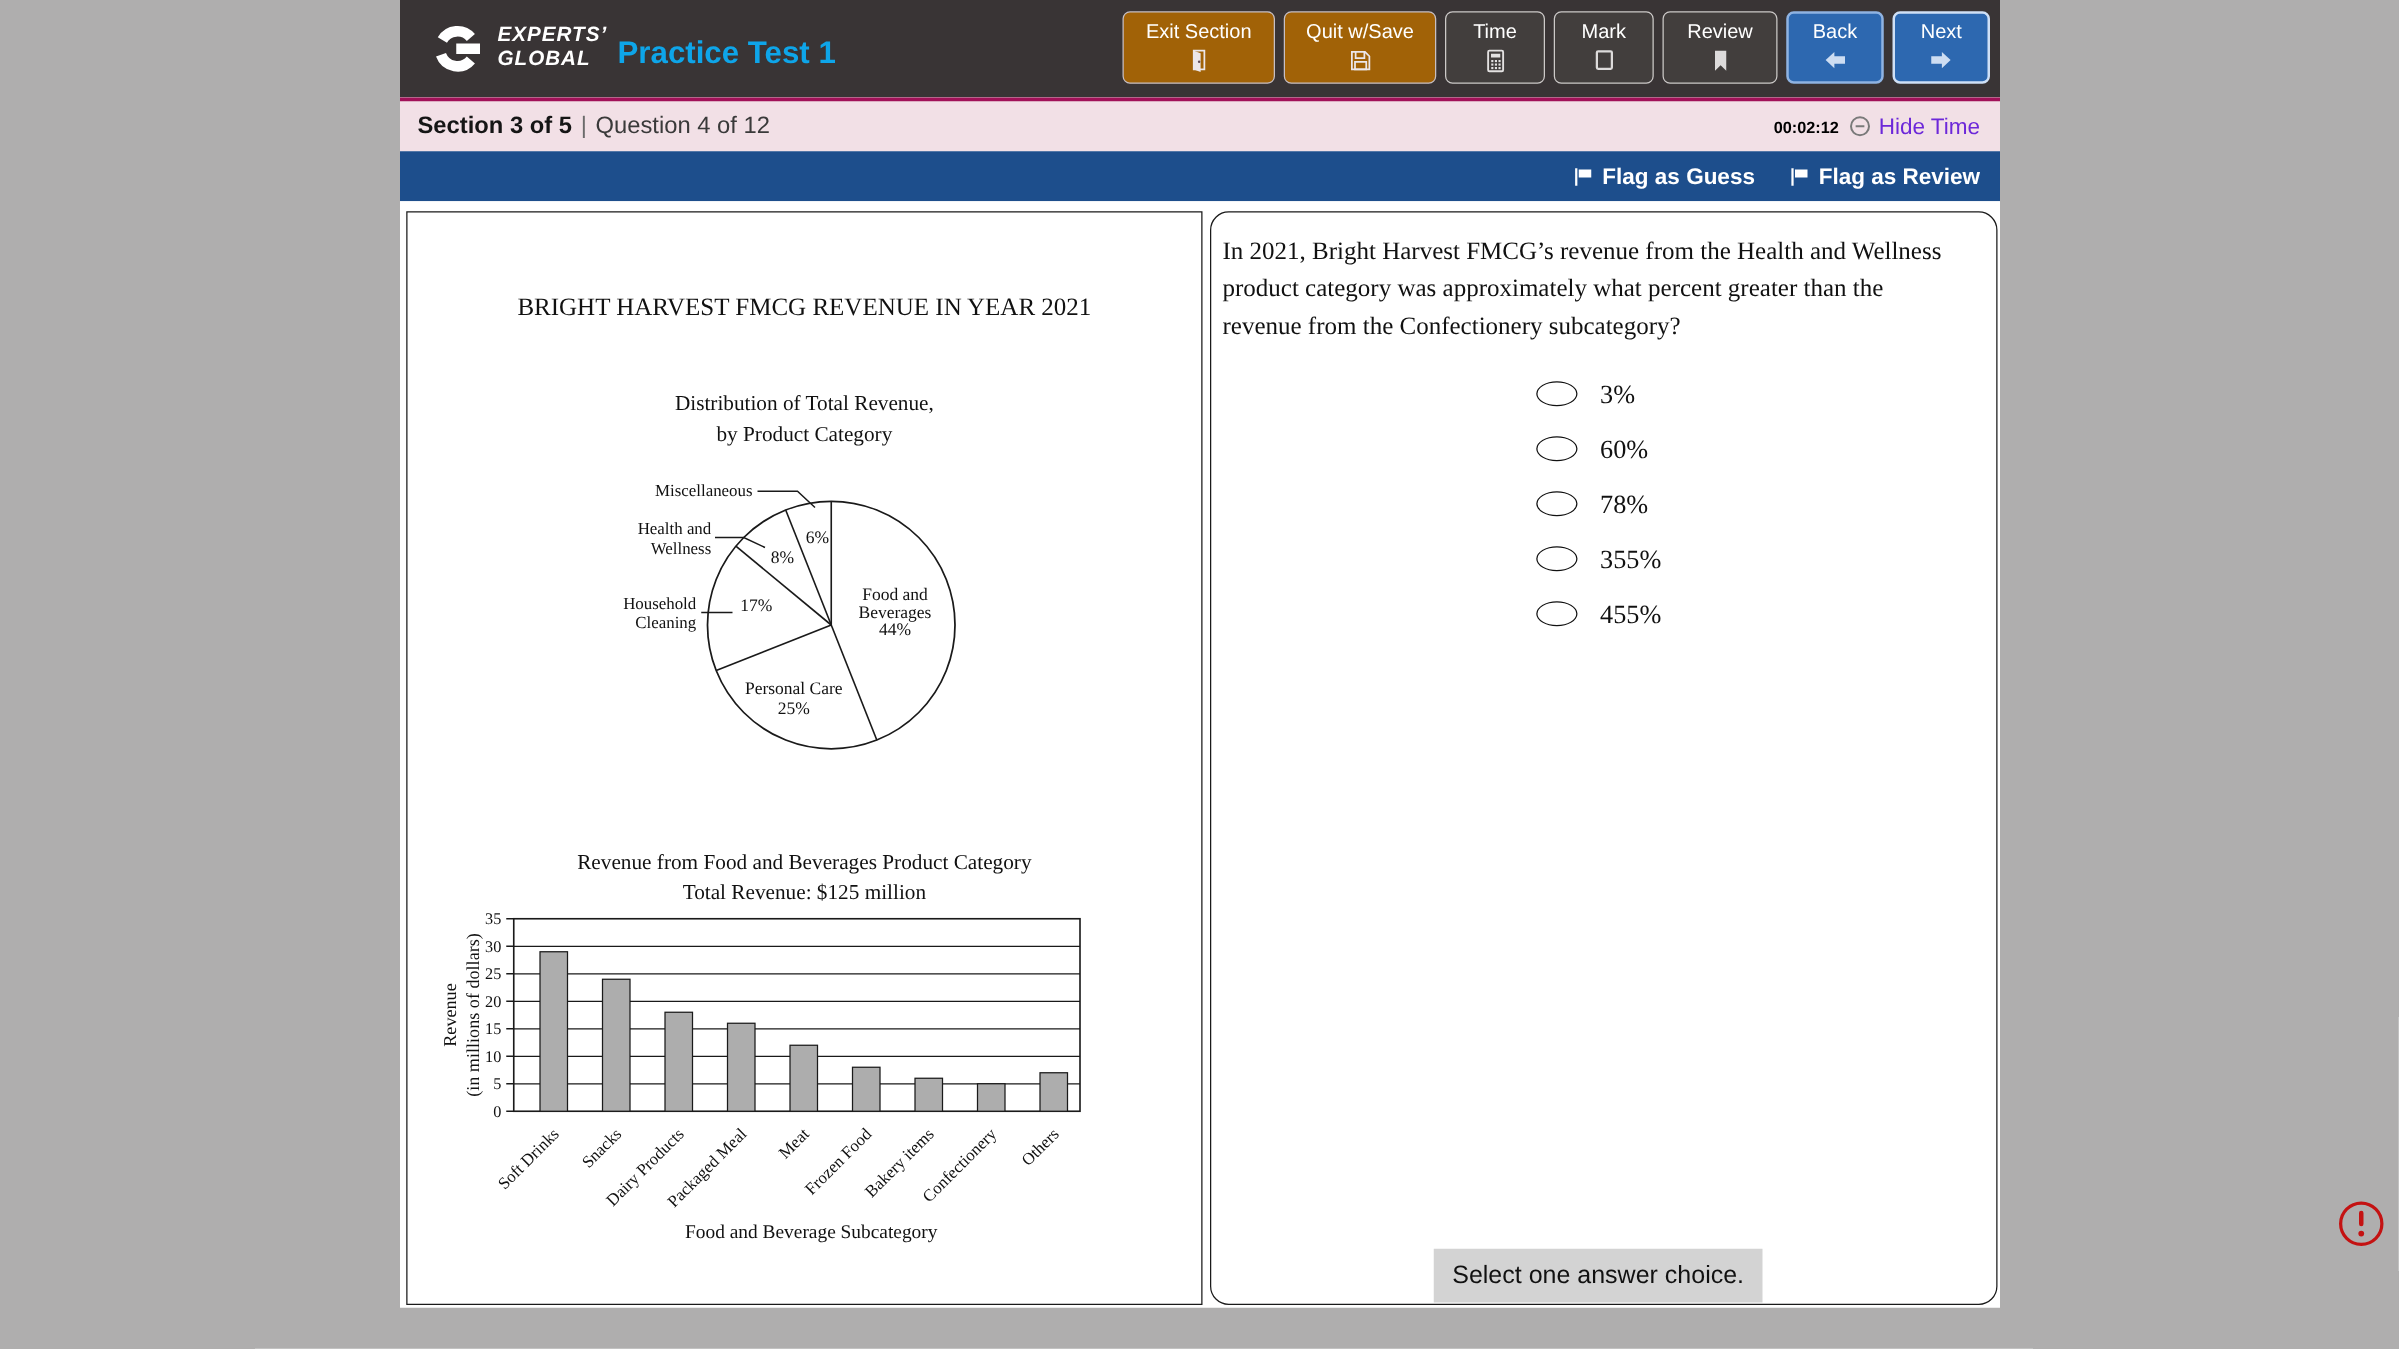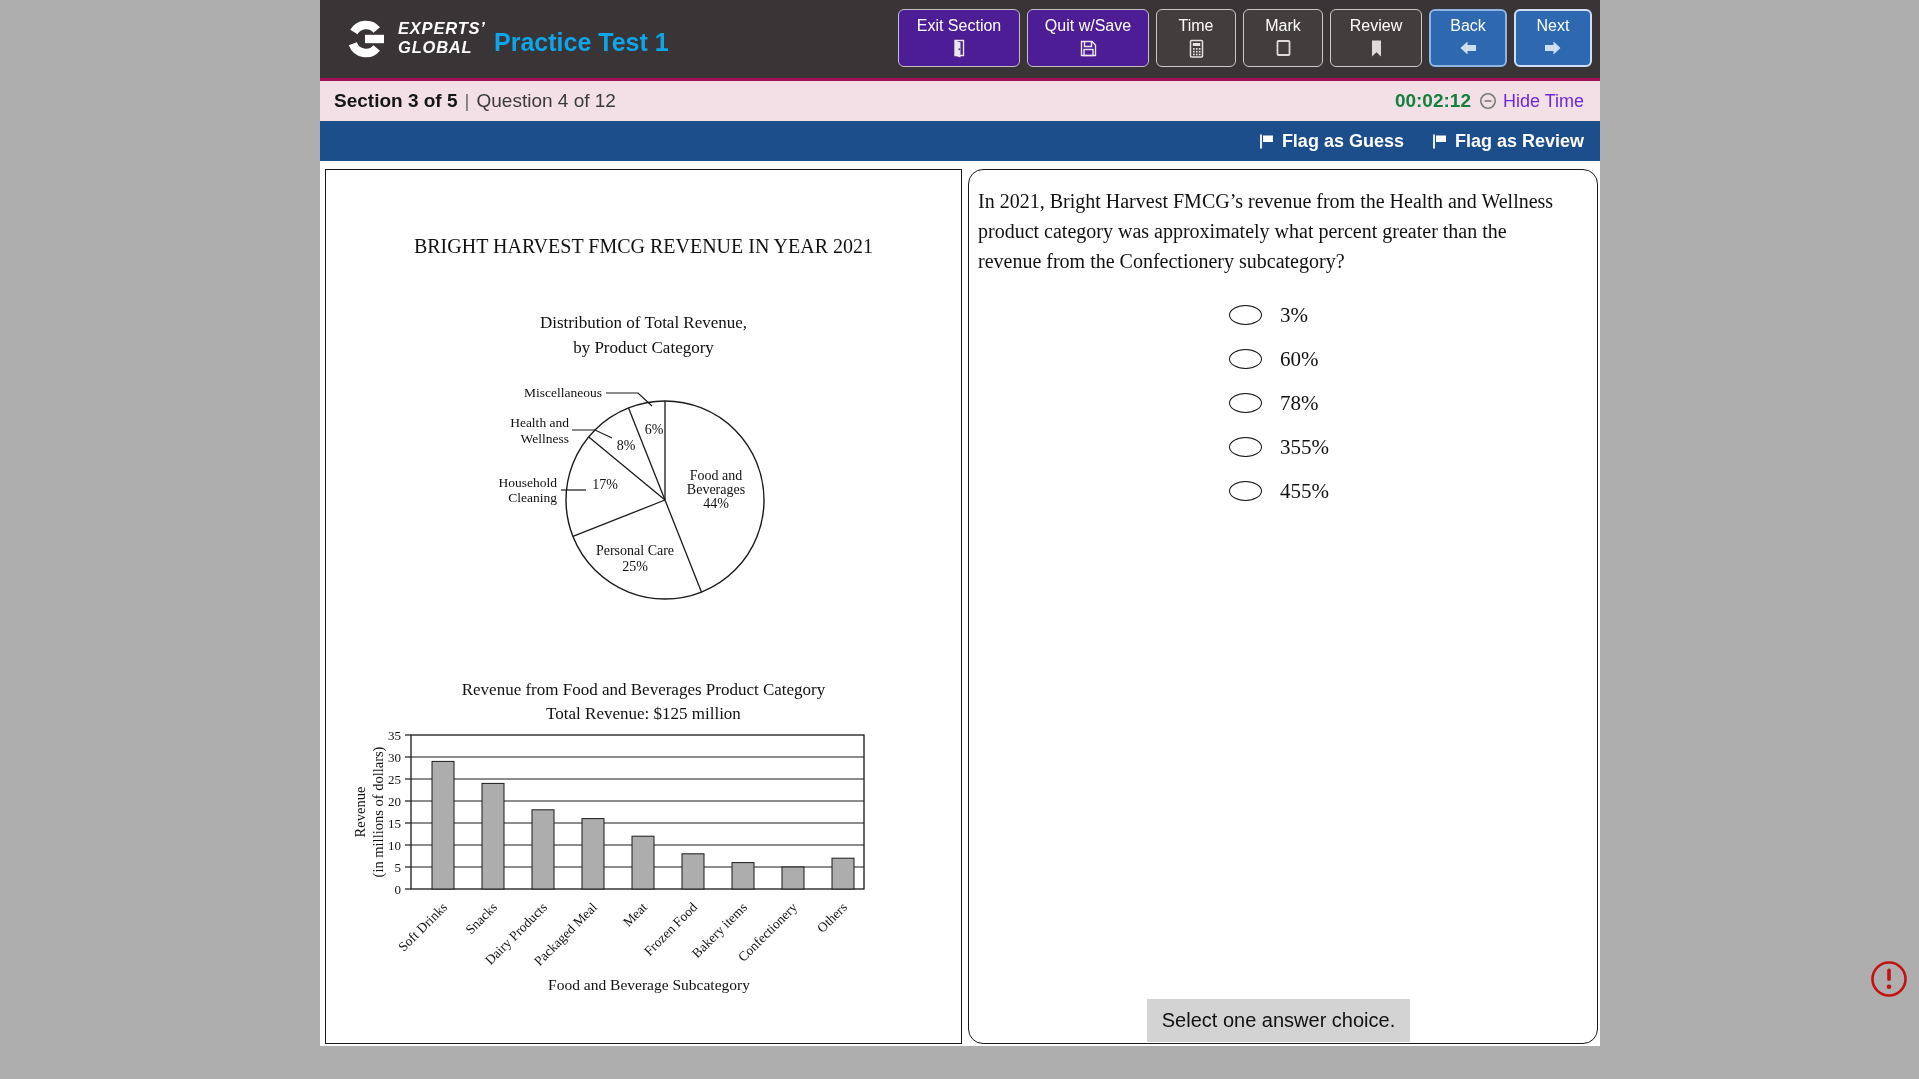--- a/index.html
+++ b/index.html
@@ -9,36 +9,36 @@
 
   
   .header{position:absolute;left:0;top:0;width:100%;height:78px;background:#393435;}
   .logo-mark{position:absolute;left:22px;top:14px;width:48px;height:48px;}
   .logo-text{position:absolute;left:78px;top:19px;color:#fff;font-weight:bold;
              font-size:16.5px;line-height:19px;letter-spacing:.8px;font-style:italic;}
   .app-title{position:absolute;left:174px;top:28px;color:#0ea5e9;font-weight:bold;font-size:25px;}
   .toolbar{position:absolute;right:8px;top:9px;display:flex;gap:7px;}
   .tb-btn{height:58px;border-radius:6px;display:flex;flex-direction:column;align-items:center;
           justify-content:center;gap:2px;color:#fff;font-size:16px;cursor:pointer;box-sizing:border-box;}
-  .tb-mauve{background:#4c1d95;border:1px solid #c7bfc4;}
+  .tb-mauve{background:#a16207;border:1px solid #c7bfc4;}
   .tb-dark{background:#423e3d;border:1px solid #ccc9c8;}
   .tb-blue{background:#2d68b0;}
   .w122{width:122px}.w80{width:80px}.w92{width:92px}.w78{width:78px}
   .b-back{border:2px solid #8fb3e2;}
   .b-next{border:2px solid #cfe0f6;}
 
   
   .section-bar{position:absolute;left:0;top:78px;width:100%;height:40px;background:#f2e0e6;
                border-top:3px solid #a11158;box-sizing:content-box;}
   .sec-left{position:absolute;left:14px;top:0;height:40px;display:flex;align-items:center;
             font-size:19px;color:#3a3a3a;}
   .sec-left b{color:#151515;}
   .sec-left .div{margin:0 7px;color:#6b6b6b;}
   .sec-right{position:absolute;right:16px;top:0;height:40px;display:flex;align-items:center;gap:8px;}
-  .timer{font-weight:bold;font-size:19px;color:#15803d;}
+  .timer{font-weight:bold;font-size:13px;color:#000000;}
   .hide-time{display:flex;align-items:center;gap:6px;color:#6d28d9;font-size:18px;cursor:pointer;}
 
   
   .flag-bar{position:absolute;left:0;top:121px;width:100%;height:40px;background:#1d4e8c;
             display:flex;justify-content:flex-end;align-items:center;gap:26px;box-sizing:border-box;
             padding-right:16px;padding-left:12px;}
   .flag-item{display:flex;align-items:center;gap:7px;color:#fff;font-weight:bold;font-size:18px;cursor:pointer;}
 
   
   .content{position:absolute;left:0;top:161px;width:100%;height:885px;background:#fff;}

